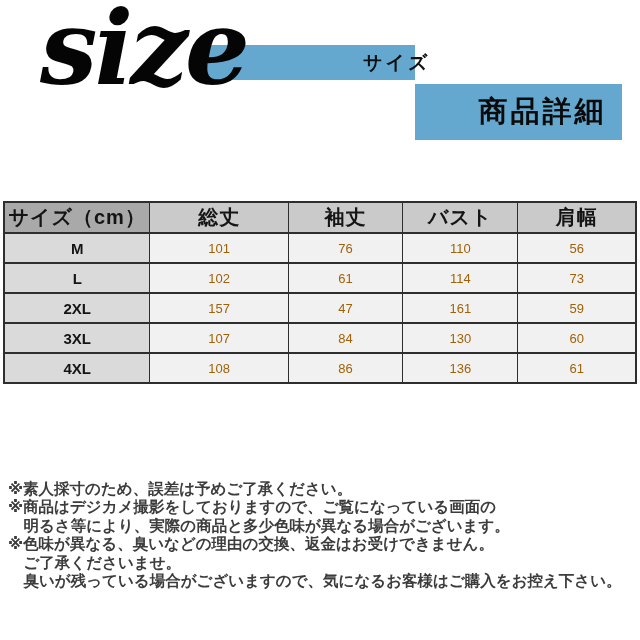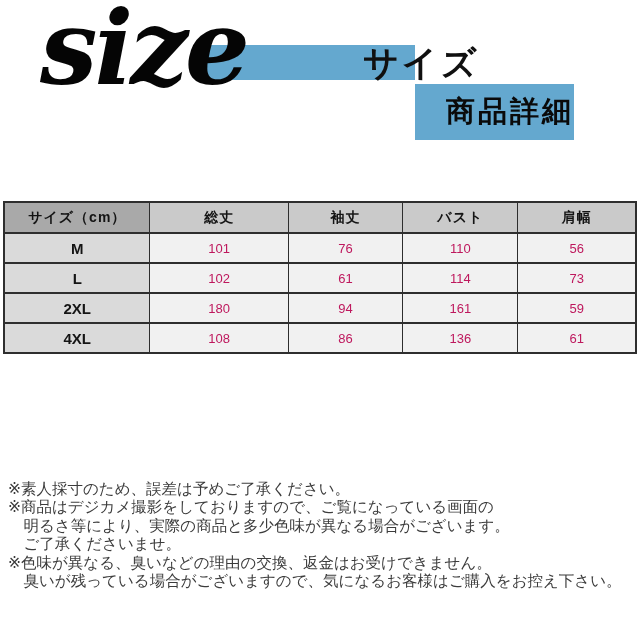--- a/index.html
+++ b/index.html
@@ -17,67 +17,67 @@
   }
   .script{
     position:absolute;left:40px;top:-8px;
     font-family:"DejaVu Serif","Liberation Serif",serif;
     font-style:italic;font-weight:bold;
     font-size:102px;line-height:1.1;color:#050505;
     letter-spacing:-3px;
   }
   .jp{
     position:absolute;left:363px;top:47px;
-    font-size:35px;line-height:31px;font-weight:600;color:#101010;
+    font-size:19px;line-height:31px;font-weight:600;color:#101010;
     letter-spacing:3px;white-space:nowrap;
   }
   .badge{
     position:absolute;left:415px;top:84px;width:159px;height:56px;
     background:var(--accent-blue,#64a8cf);
-    display:flex;align-items:center;justify-content:flex-end;
+    display:flex;align-items:center;justify-content:center;padding-left:48px;
   }
   .badge span{
     font-size:29px;font-weight:bold;color:#0a0a0a;letter-spacing:3px;white-space:nowrap;
   }
 
   
   .size-table{
     position:absolute;left:3px;top:201px;width:634px;
     border-collapse:collapse;table-layout:fixed;
     border:2px solid var(--border,#2e2e2e);
   }
   .size-table th,.size-table td{
     border:1px solid var(--border,#2e2e2e);
     border-top-width:2px;border-bottom-width:2px;
     text-align:center;vertical-align:middle;padding:0;
   }
   .size-table thead tr{height:31px;}
   .size-table tbody tr{height:30px;}
   .size-table thead th{
     background:var(--header-bg,#cacaca);
-    font-size:14px;font-weight:bold;color:#141414;letter-spacing:1px;
+    font-size:20px;font-weight:bold;color:#141414;letter-spacing:1px;
   }
   .size-table thead th:first-child{
     background:var(--header-col1-bg,#a9a9a9);
   }
   .size-table tbody th{
     background:var(--label-col-bg,#dadada);
     font-size:15px;font-weight:bold;color:#141414;
   }
   .size-table tbody td{
     background:var(--cell-bg,#f1f1f1);
-    font-size:13px;color:#be185d;
+    font-size:13px;color:#a16207;
   }
 
   
   .notes{
     position:absolute;left:8px;top:480px;width:628px;
     font-size:15.5px;line-height:18.4px;color:#3c3c3c;
   }
-  .note-line{white-space:pre;}
+  .note-line{white-space:pre;font-weight:bold;}
 </style>
 </head>
 <body style="--accent-blue: #64a8cf; --header-col1-bg: #a9a9a9; --header-bg: #cacaca; --label-col-bg: #dadada; --cell-bg: #f1f1f1; --border: #2e2e2e;">
 
 <div class="page">
 
   <div>
     <div class="band"></div>
     <div class="script">size</div>
     <div class="jp">サイズ</div>
@@ -113,37 +113,44 @@
         </tr>
         <tr>
           <th>L</th>
           <td>102</td>
           <td>61</td>
           <td>114</td>
           <td>73</td>
         </tr>
         <tr>
           <th>2XL</th>
-          <td>180</td>
-          <td>94</td>
+          <td>157</td>
+          <td>47</td>
           <td>161</td>
           <td>59</td>
+        </tr>
+        <tr>
+          <th>3XL</th>
+          <td>107</td>
+          <td>84</td>
+          <td>130</td>
+          <td>60</td>
         </tr>
         <tr>
           <th>4XL</th>
           <td>108</td>
           <td>86</td>
           <td>136</td>
           <td>61</td>
         </tr>
       </tbody>
   </table>
 
   <div class="notes">
       <div class="note-line">※素人採寸のため、誤差は予めご了承ください。</div>
       <div class="note-line">※商品はデジカメ撮影をしておりますので、ご覧になっている画面の</div>
       <div class="note-line">　明るさ等により、実際の商品と多少色味が異なる場合がございます。</div>
+      <div class="note-line">※色味が異なる、臭いなどの理由の交換、返金はお受けできません。</div>
       <div class="note-line">　ご了承くださいませ。</div>
-      <div class="note-line">※色味が異なる、臭いなどの理由の交換、返金はお受けできません。</div>
       <div class="note-line">　臭いが残っている場合がございますので、気になるお客様はご購入をお控え下さい。</div>
     </div>
 
 </div>
 
 </body></html>

